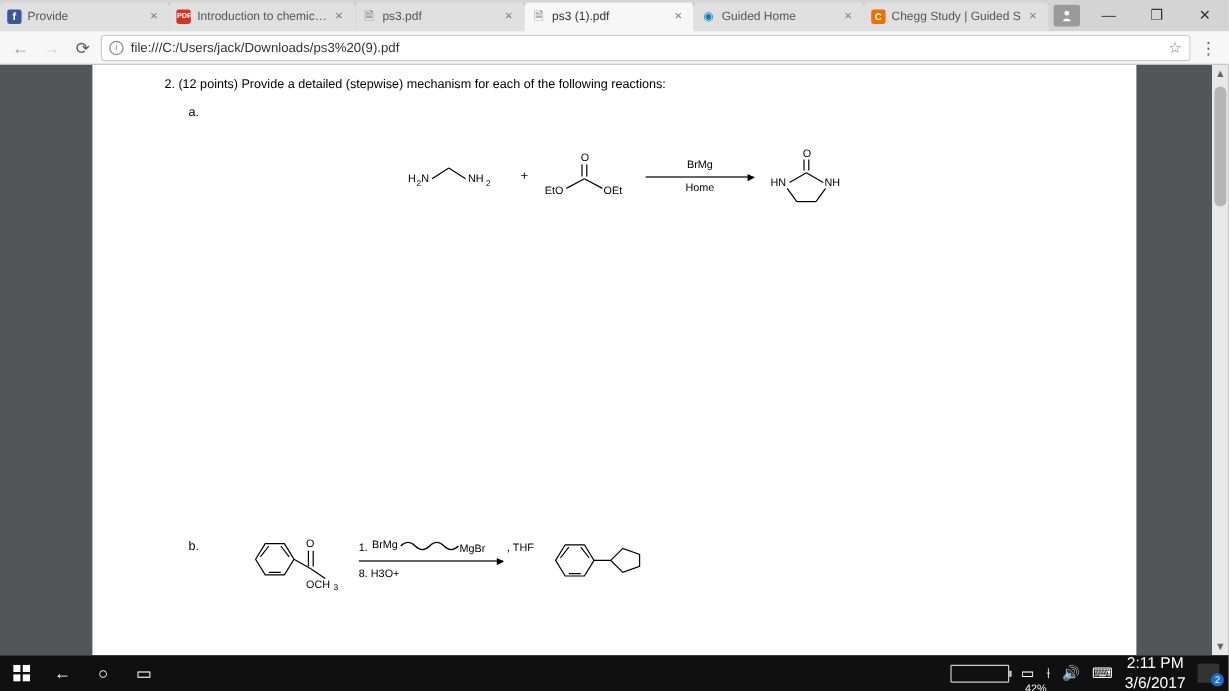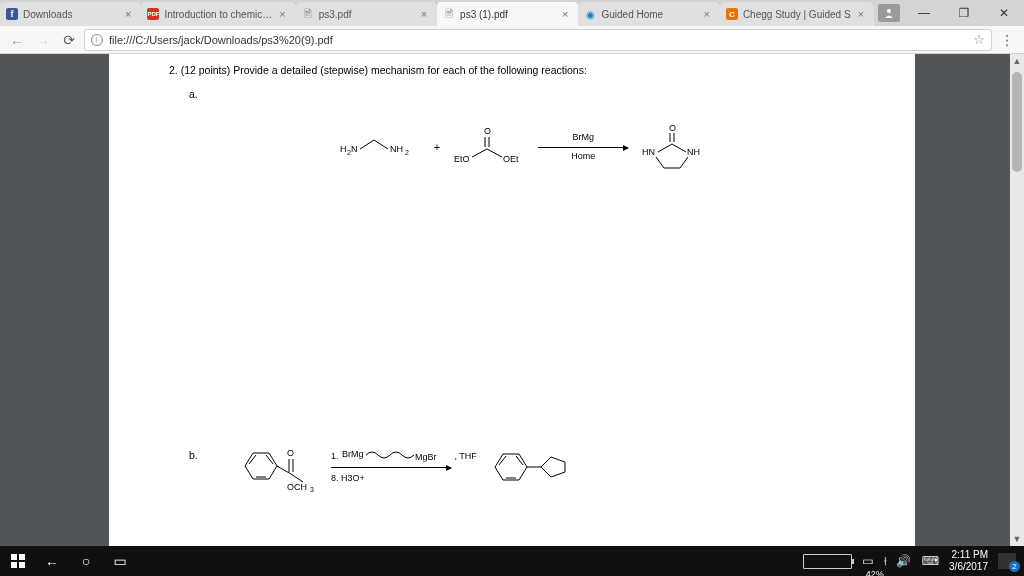--- a/index.html
+++ b/index.html
@@ -21,21 +21,21 @@
   .omnibox { flex: 1; display: flex; align-items: center; height: 22px; background: #fff; border: 1px solid #d0d0d0; border-radius: 3px; padding: 0 6px; gap: 6px; }
   .omnibox .info { width: 12px; height: 12px; border: 1px solid #888; border-radius: 50%; font-size: 8px; display: flex; align-items: center; justify-content: center; color: #888; }
   .omnibox .url { font-size: 11px; color: #333; flex: 1; }
   .omnibox .star { color: #888; font-size: 13px; }
   .menu-btn { width: 22px; font-size: 14px; color: #5a5a5a; text-align: center; cursor: pointer; }
 
   .viewport { position: absolute; top: 54px; left: 0; right: 0; bottom: 30px; background: #525659; display: flex; justify-content: center; }
   .vscroll { position: absolute; right: 0; top: 0; bottom: 0; width: 14px; background: #e8e8e8; }
   .vscroll .thumb { position: absolute; left: 2px; right: 2px; top: 18px; height: 100px; background: #b5b5b5; border-radius: 5px; }
   .vscroll .arrow { position: absolute; left: 0; right: 0; height: 14px; text-align: center; font-size: 9px; color: #666; line-height: 14px; }
-  .page { width: 806px; background: #ffffff; height: 100%; position: relative; font-family: Arial, sans-serif; color: #000; }
+  .page { width: 870px; background: #ffffff; height: 100%; position: relative; font-family: Arial, sans-serif; color: #000; }
   .question { position: absolute; top: 10px; left: 60px; right: 60px; font-size: 10.5px; }
   .part-a-label { position: absolute; top: 34px; left: 80px; font-size: 10.5px; }
   .part-b-label { position: absolute; top: 395px; left: 80px; font-size: 10.5px; }
 
   .rxn-a { position: absolute; top: 70px; left: 130px; right: 110px; display: flex; align-items: center; justify-content: center; gap: 14px; font-size: 9.5px; }
   .plus { font-size: 11px; }
   .arrow-long { width: 90px; border-top: 1px solid #000; position: relative; }
   .arrow-long::after { content: ""; position: absolute; right: -1px; top: -3px; border-left: 6px solid #000; border-top: 3px solid transparent; border-bottom: 3px solid transparent; }
   .cond-top { position: absolute; width: 100%; text-align: center; bottom: 6px; font-size: 9px; }
   .cond-bot { position: absolute; width: 100%; text-align: center; top: 4px; font-size: 9px; }
@@ -52,33 +52,33 @@
 
   .taskbar { position: absolute; left: 0; right: 0; bottom: 0; height: 30px; background: #101010; display: flex; align-items: center; color: #fff; }
   .tb-left { display: flex; align-items: center; gap: 14px; padding-left: 8px; height: 100%; }
   .tb-icon { width: 20px; height: 20px; display: flex; align-items: center; justify-content: center; font-size: 14px; cursor: pointer; }
   .tb-right { margin-left: auto; display: flex; align-items: center; gap: 10px; padding-right: 8px; height: 100%; }
   .battery { display: flex; align-items: center; gap: 3px; }
   .bat-shell { width: 34px; height: 15px; border: 1px solid #ccc; position: relative; border-radius: 1px; padding-left: 47px; }
   .bat-shell::after { content: ""; position: absolute; right: -3px; top: 4px; width: 2px; height: 5px; background: #ccc; }
   .bat-fill { height: 100%; background: #3fbf3f; }
   .bat-pct { position: absolute; width: 100%; text-align: center; font-size: 9px; line-height: 13px; color: #fff; text-shadow: 0 0 2px #000; }
-  .clock { font-size: 10px; text-align: right; line-height: 1.2; }
+  .clock { font-size: 13px; text-align: center; line-height: 1.2; }
   .tray-ico { font-size: 12px; }
   .notif { width: 18px; height: 16px; background: #333; position: relative; }
   .notif::after { content: "2"; position: absolute; right: -4px; bottom: -3px; background: #1a6fc4; color: #fff; font-size: 8px; width: 11px; height: 11px; border-radius: 50%; text-align: center; line-height: 11px; }
 
 </style>
 </head>
 <body>
 
 <div class="tab-strip">
   <div class="tab">
     <span class="favicon" style="background:#3b5998;color:#fff;font-weight:bold;font-size:9px">f</span>
-    <span class="label">Downloads</span>
+    <span class="label">Provide</span>
     <span class="close">×</span>
   </div>
   <div class="tab">
     <span class="favicon" style="background:#d93025;color:#fff;font-size:6px;font-weight:bold">PDF</span>
     <span class="label">Introduction to chemic…</span>
     <span class="close">×</span>
   </div>
   <div class="tab">
     <span class="favicon" style="color:#777">🗎</span>
     <span class="label">ps3.pdf</span>

